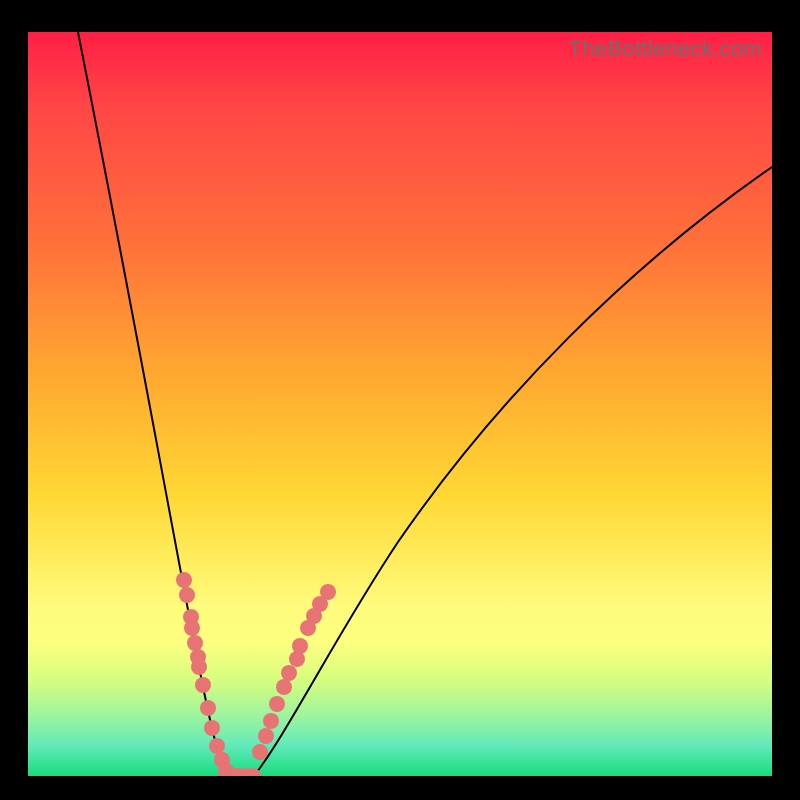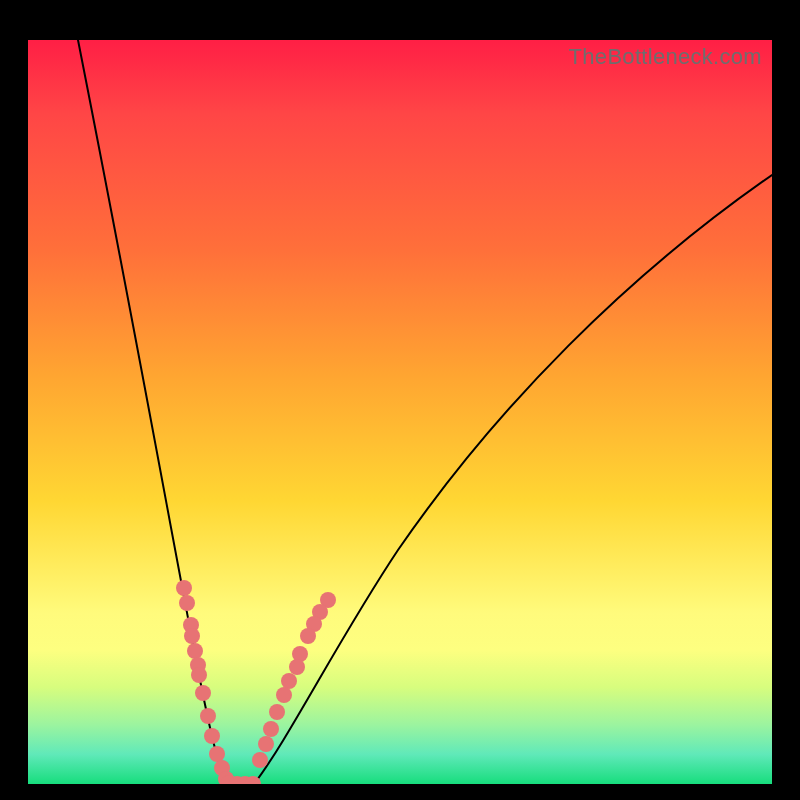--- a/index.html
+++ b/index.html
@@ -13,21 +13,21 @@
   }
   .outer {
     width: 800px;
     height: 800px;
     background: #000;
     position: relative;
   }
   .plot {
     position: absolute;
     left: 28px;
-    top: 40px;
+    top: 32px;
     width: 744px;
     height: 744px;
     
     background: linear-gradient(
       to bottom,
       #ff1f45 0%,
       #ff4646 10%,
       #ff6f3a 28%,
       #ffa531 45%,
       #ffd733 62%,

